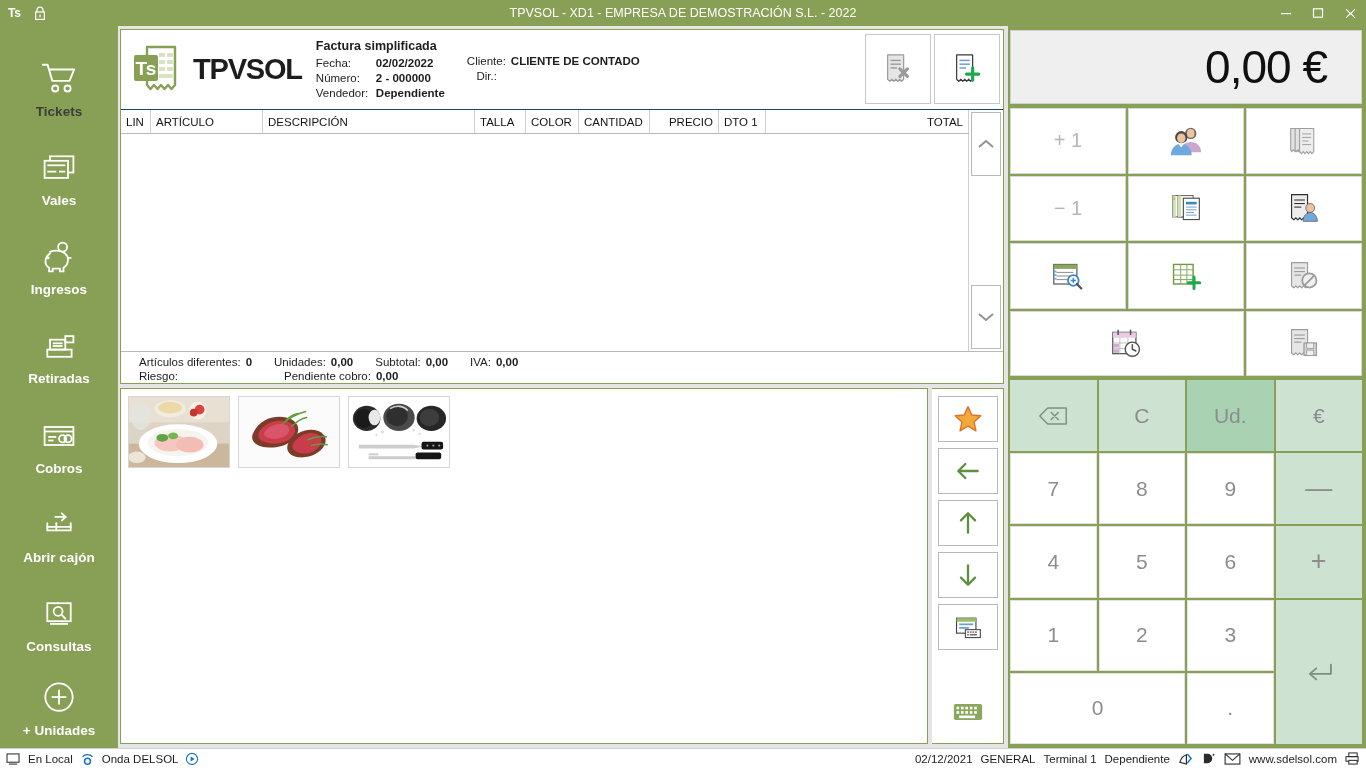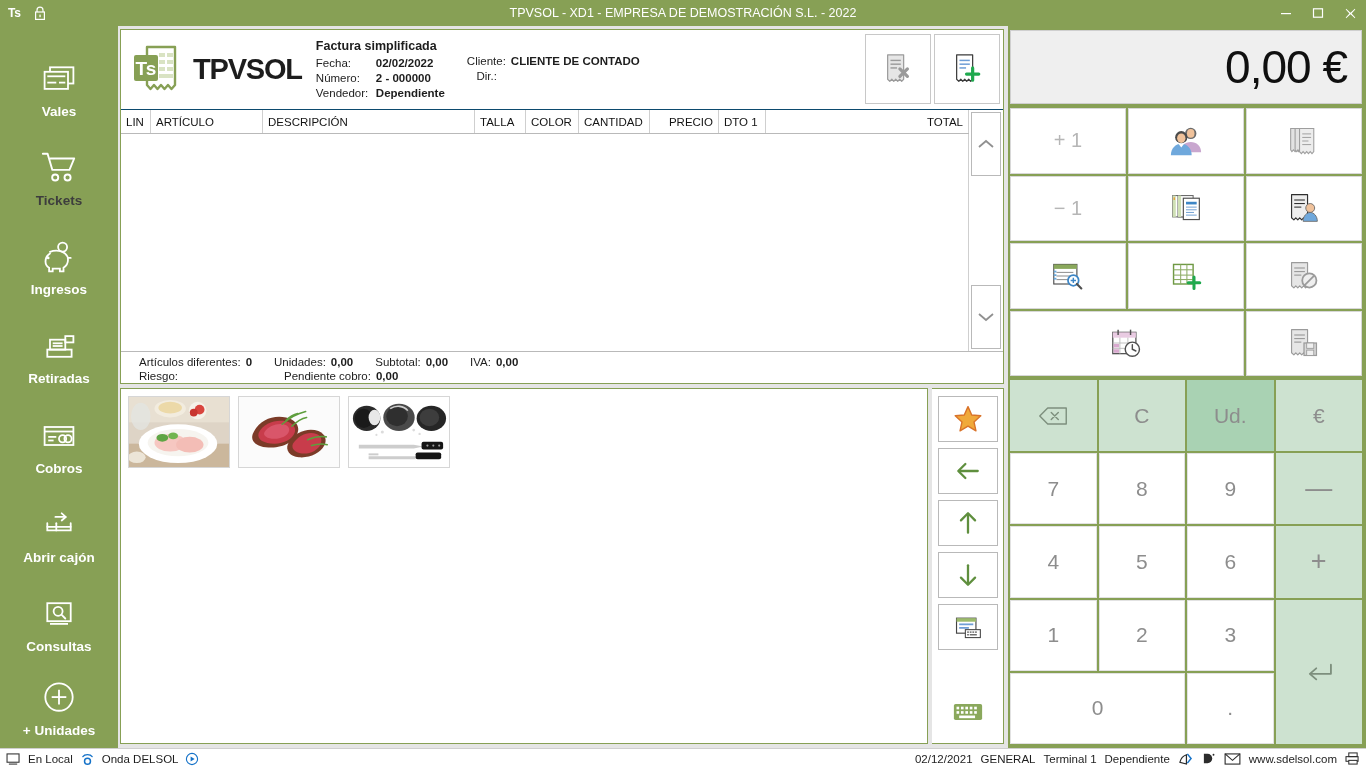--- a/index.html
+++ b/index.html
@@ -143,21 +143,21 @@
   
   .right {
     width: 358px; flex: 0 0 358px;
     background: #87A055;
     display: flex; flex-direction: column;
     padding: 4px 4px 4px 2px; gap: 4px;
   }
   .total-box {
     flex: 0 0 74px; background: #efefef; border: 1px solid #cfcfcf;
     display: flex; align-items: center; justify-content: flex-end;
-    padding-right: 14px;
+    padding-right: 34px;
   }
   .total-box .amt { font-size: 46px; color: #101010; letter-spacing: -1px; }
 
   .fn-grid {
     flex: 0 0 268px;
     display: grid; grid-template-columns: 1fr 1fr 1fr; grid-template-rows: repeat(4, 1fr);
     gap: 2px; background: #87A055;
   }
   .fn-btn {
     background: #ffffff; border: 1px solid #d8d8d8;
@@ -227,47 +227,47 @@
         <svg viewBox="0 0 12 12" width="13" height="13">
             <path d="M2 1.6 L6 5.3 L10 1.6 L10.4 2.2 L7 6 L10.4 9.8 L10 10.4 L6 6.7 L2 10.4 L1.6 9.8 L5 6 L1.6 2.2 Z" fill="#fff"></path>
           </svg>
       </div>
     </div>
   </div>
 
   <div class="body-area">
 
     <div class="sidebar">
+
+      <div class="side-item active">
+        <span class="ico">
+          <svg viewBox="0 0 46 40" width="44" height="38">
+              <g fill="none" stroke="#fff" stroke-width="2" stroke-linecap="round" stroke-linejoin="round">
+                <path d="M6 5h5l5 17h18l5-12H14"></path>
+                <circle cx="19" cy="30" r="3.2"></circle>
+                <circle cx="32" cy="30" r="3.2"></circle>
+              </g>
+            </svg>
+        </span>
+        <span class="lbl">Tickets</span>
+      </div>
 
       <div class="side-item">
         <span class="ico">
           <svg viewBox="0 0 46 40" width="42" height="36">
               <g fill="none" stroke="#fff" stroke-width="2">
                 <rect x="13" y="7" width="26" height="18"></rect>
                 <rect x="7" y="12" width="26" height="19" fill="#87A055"></rect>
                 <line x1="10" y1="17" x2="30" y2="17"></line>
                 <line x1="10" y1="24" x2="20" y2="24"></line>
                 <line x1="23" y1="24" x2="30" y2="24"></line>
               </g>
             </svg>
         </span>
         <span class="lbl">Vales</span>
-      </div>
-
-      <div class="side-item active">
-        <span class="ico">
-          <svg viewBox="0 0 46 40" width="44" height="38">
-              <g fill="none" stroke="#fff" stroke-width="2" stroke-linecap="round" stroke-linejoin="round">
-                <path d="M6 5h5l5 17h18l5-12H14"></path>
-                <circle cx="19" cy="30" r="3.2"></circle>
-                <circle cx="32" cy="30" r="3.2"></circle>
-              </g>
-            </svg>
-        </span>
-        <span class="lbl">Tickets</span>
       </div>
 
       <div class="side-item">
         <span class="ico">
           <svg viewBox="0 0 46 40" width="42" height="36">
               <g fill="none" stroke="#fff" stroke-width="2" stroke-linecap="round">
                 <path d="M13 16c-3 2-5 5-5 9 0 3 1.5 5.5 4 7v4h4v-3h8v3h4v-4c3-2 5-5 5-9 0-6-5.5-10-13-10-2.5 0-4.8.4-7 1.2"></path>
                 <circle cx="27" cy="9" r="5"></circle>
                 <line x1="11" y1="21" x2="11" y2="21.1" stroke-width="3"></line>
                 <path d="M33 21h3"></path>

